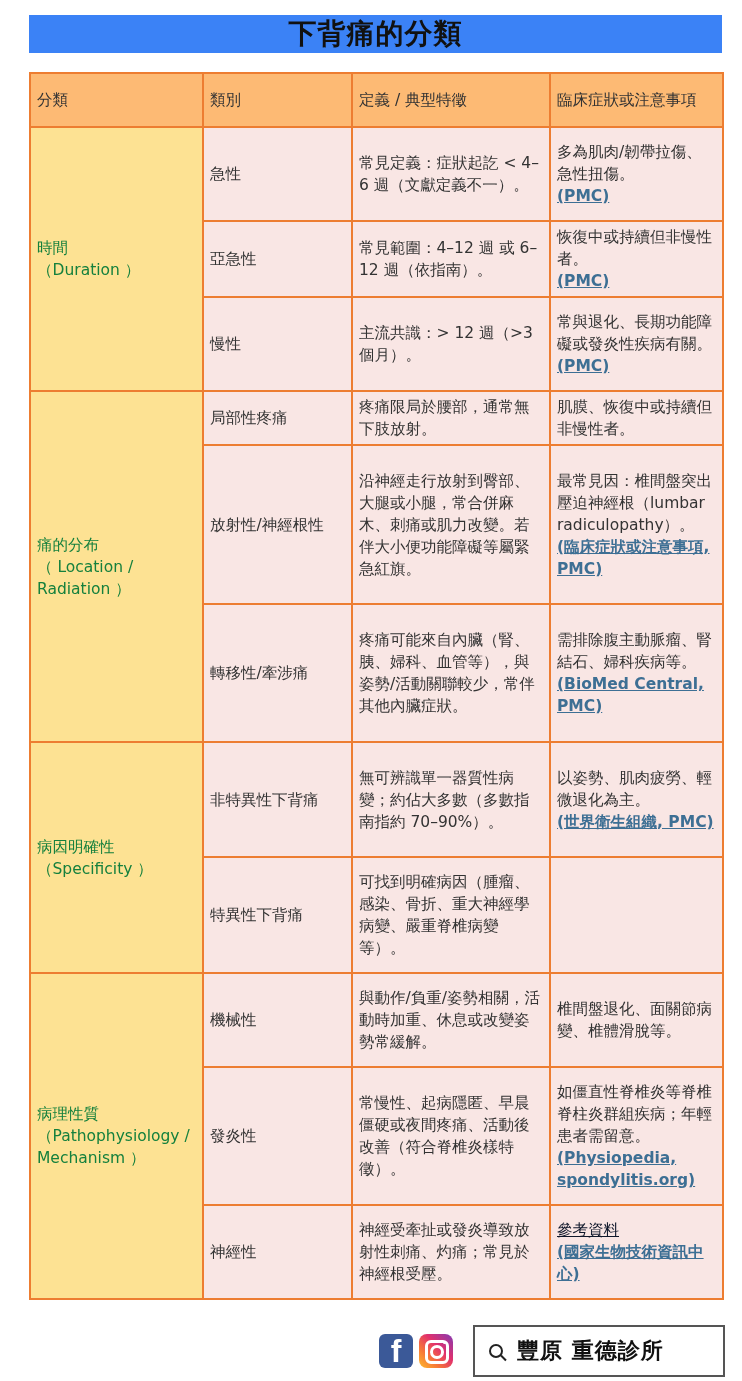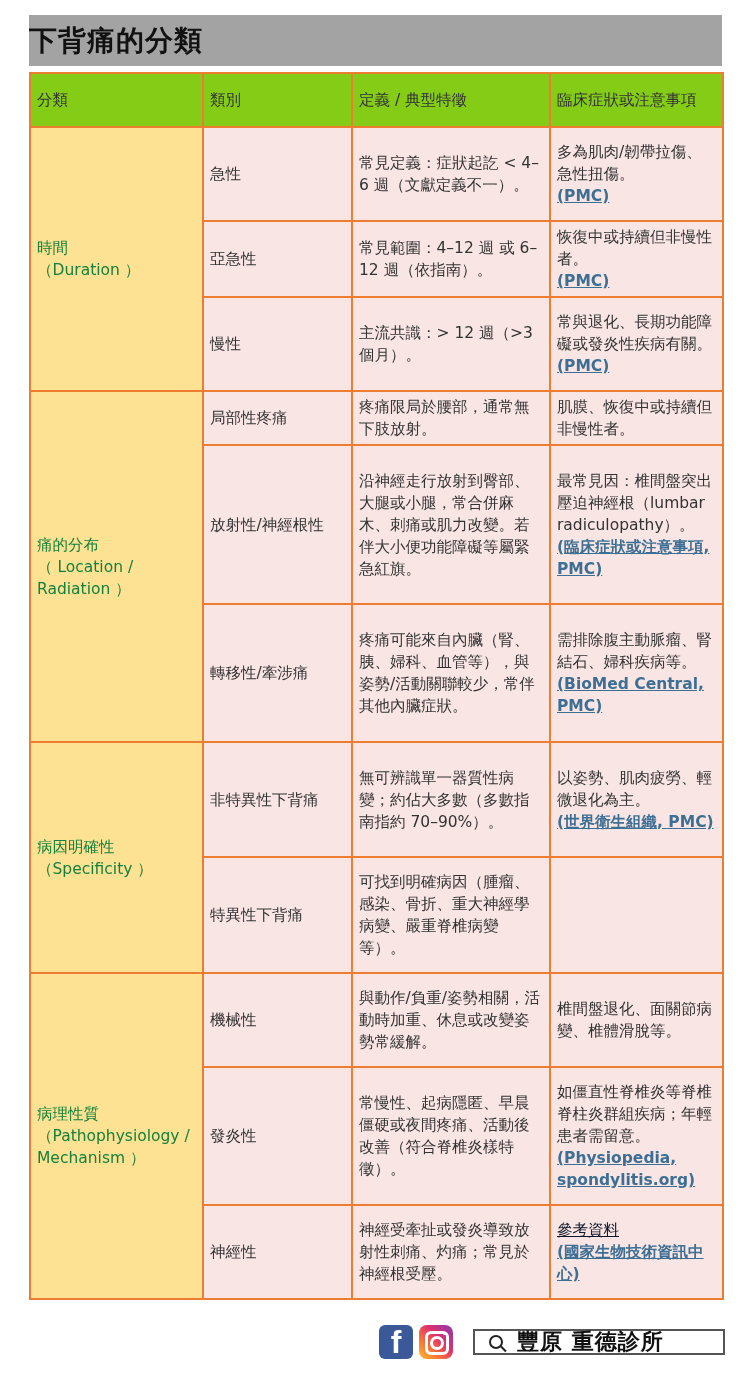--- a/index.html
+++ b/index.html
@@ -1,33 +1,33 @@
 <!DOCTYPE html>
 <html><head>
   <meta charset="utf-8">
   <style>
     html, body { margin: 0; padding: 0; background: #ffffff; }
     body { width: 742px; height: 1381px; position: relative; font-family: "DejaVu Sans", "Liberation Sans", sans-serif; color: #222; overflow: hidden; }
-    .title-bar { position: absolute; left: 29px; top: 15px; width: 693px; height: 51px; background: #a3a3a3; display: flex; align-items: center; justify-content: flex-start; }
+    .title-bar { position: absolute; left: 29px; top: 15px; width: 693px; height: 38px; background: #3b82f6; display: flex; align-items: center; justify-content: center; }
     .title-bar h1 { margin: 0; font-size: 28px; font-weight: bold; color: #111; letter-spacing: 1px; font-family: "DejaVu Sans", sans-serif; }
     table.cls { position: absolute; left: 29px; top: 72px; width: 693px; border-collapse: collapse; table-layout: fixed; }
     table.cls td, table.cls th { border: 2px solid #ed7d31; vertical-align: middle; padding: 4px 6px; font-size: 15.5px; line-height: 22px; font-weight: normal; text-align: left; }
-    table.cls th { background: #84cc16; color: #333; height: 44px; }
+    table.cls th { background: #fdba74; color: #333; height: 44px; }
     td.cat { background: #fde293; font-weight: bold; color: #15803d; font-size: 15px; }
     td.cat .en { display: block; }
     td.sub, td.def, td.note { background: #f9e6e4; color: #333; }
     a.ref { color: #3d6f94; font-weight: bold; }
     .ref-title { color: #0f172a; font-weight: normal; display: block; }
     .footer { position: absolute; top: 1325px; left: 379px; display: flex; align-items: center; gap: 6px; }
     .fb-icon { width: 34px; height: 34px; background: #3b5998; border-radius: 6px; position: relative; display: flex; align-items: flex-end; justify-content: center; color: #fff; font-weight: bold; font-size: 32px; font-family: "Liberation Sans", sans-serif; overflow: hidden; line-height: 34px; }
     .ig-icon { width: 34px; height: 34px; border-radius: 8px; background: linear-gradient(45deg, #fdbb2d 0%, #f77737 30%, #e1306c 60%, #833ab4 100%); position: relative; }
     .ig-icon .ring { position: absolute; left: 6px; top: 6px; width: 18px; height: 18px; border: 3px solid #fff; border-radius: 6px; }
     .ig-icon .lens { position: absolute; left: 11px; top: 11px; width: 8px; height: 8px; border: 3px solid #fff; border-radius: 50%; }
     .ig-icon .dot { position: absolute; right: 7px; top: 7px; width: 3px; height: 3px; background: #fff; border-radius: 50%; }
-    .search-box { margin-left: 14px; width: 252px; height: 26px; border: 2px solid #555; display: flex; align-items: center; padding-left: 14px; box-sizing: border-box; gap: 14px; background: #fff; }
+    .search-box { margin-left: 14px; width: 252px; height: 52px; border: 2px solid #555; display: flex; align-items: center; padding-left: 14px; box-sizing: border-box; gap: 14px; background: #fff; }
     .search-icon { width: 14px; height: 14px; border: 2px solid #222; border-radius: 50%; position: relative; box-sizing: border-box; }
     .search-icon::after { content: ""; position: absolute; width: 7px; height: 2px; background: #222; right: -6px; bottom: -3px; transform: rotate(45deg); }
     .search-text { font-size: 22px; font-weight: bold; color: #111; letter-spacing: 1px; }
   </style>
 </head>
 <body>
 
 <div class="title-bar">
   <h1>下背痛的分類</h1>
 </div>

